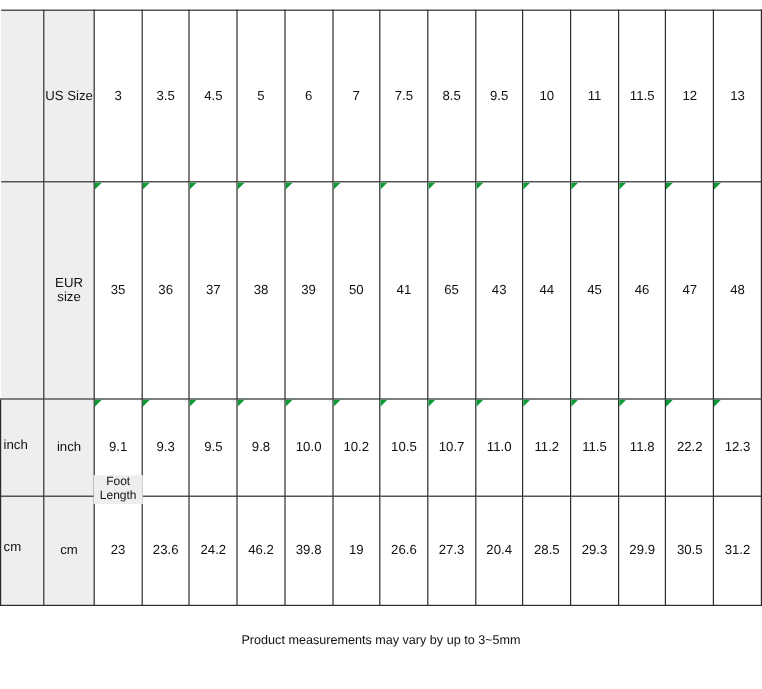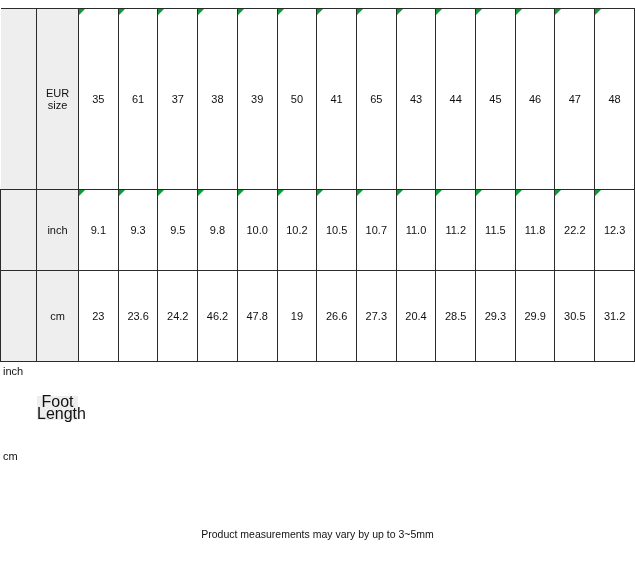--- a/index.html
+++ b/index.html
@@ -101,24 +101,25 @@
     left: 0;
     top: 528px;
     width: 635px;
     text-align: center;
     font-size: 10.5px;
     color: #111111;
   }
 
   
   .footlen {
-    font-size: 16px;
+    font-size: 10px;
     line-height: 12px;
     text-align: center;
     background: #ffffff;
+    margin-left: 41px;
   }
   .footlen span { display: block; }
 </style>
 </head>
 <body>
 
 <div class="sheet">
 
   <table class="size-table">
     <colgroup>
@@ -134,26 +135,44 @@
         <col class="c-val">
       <col class="c-val">
         <col class="c-val">
         <col class="c-val">
         <col class="c-val">
       <col class="c-val">
         <col class="c-val">
     </colgroup>
     <tbody>
 
+      <tr class="row-us">
+        <td class="hdr-blank"></td>
+        <td class="hdr-cell lab-center">US Size</td>
+        <td class="val">3</td>
+        <td class="val">3.5</td>
+        <td class="val">4.5</td>
+        <td class="val">5</td>
+        <td class="val">6</td>
+        <td class="val">7</td>
+        <td class="val">7.5</td>
+        <td class="val">8.5</td>
+        <td class="val">9.5</td>
+        <td class="val">10</td>
+        <td class="val gold">11</td>
+        <td class="val">11.5</td>
+        <td class="val gold">12</td>
+        <td class="val">13</td>
+      </tr>
 
       <tr class="row-eur">
         <td class="hdr-blank"></td>
         <td class="hdr-cell lab-center">EUR size</td>
         <td class="val flagged">35</td>
-        <td class="val flagged">61</td>
+        <td class="val flagged">36</td>
         <td class="val flagged">37</td>
         <td class="val flagged">38</td>
         <td class="val flagged">39</td>
         <td class="val flagged">50</td>
         <td class="val flagged">41</td>
         <td class="val flagged">65</td>
         <td class="val flagged">43</td>
         <td class="val flagged">44</td>
         <td class="val flagged">45</td>
         <td class="val flagged">46</td>
@@ -180,21 +199,21 @@
         <td class="val flagged">12.3</td>
       </tr>
 
       <tr class="row-cm">
         <td class="hdr-cell lab-left">&nbsp;</td>
         <td class="hdr-cell lab-center">cm</td>
         <td class="val">23</td>
         <td class="val">23.6</td>
         <td class="val">24.2</td>
         <td class="val">46.2</td>
-        <td class="val">47.8</td>
+        <td class="val">39.8</td>
         <td class="val">19</td>
         <td class="val">26.6</td>
         <td class="val">27.3</td>
         <td class="val">20.4</td>
         <td class="val">28.5</td>
         <td class="val">29.3</td>
         <td class="val">29.9</td>
         <td class="val">30.5</td>
         <td class="val">31.2</td>
       </tr>

